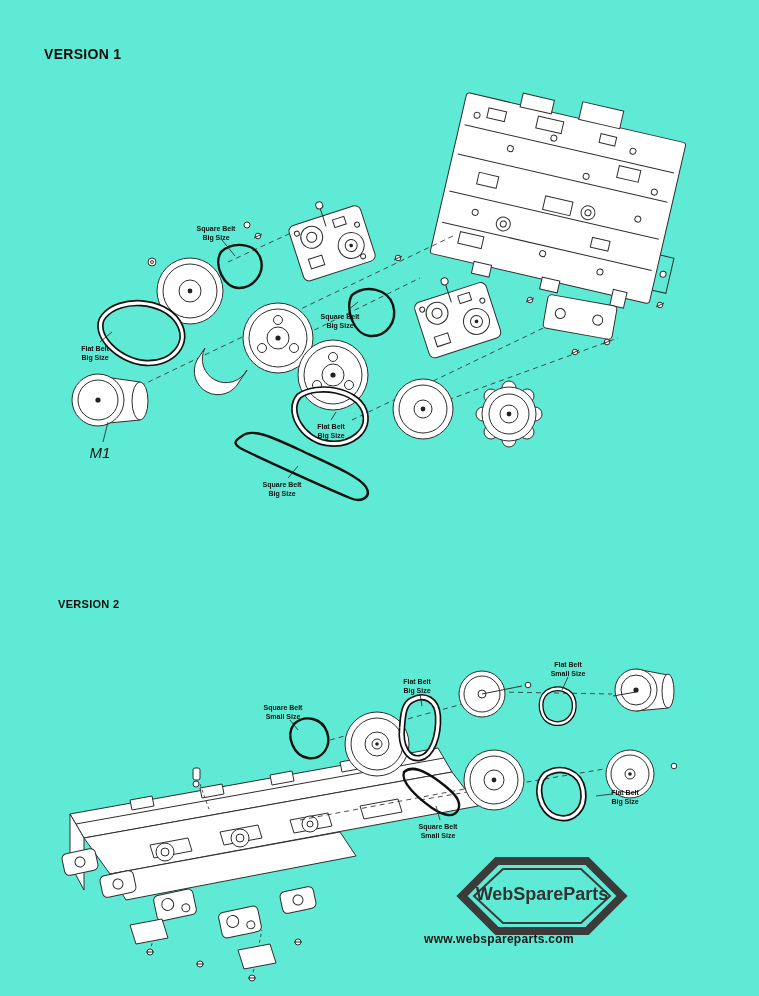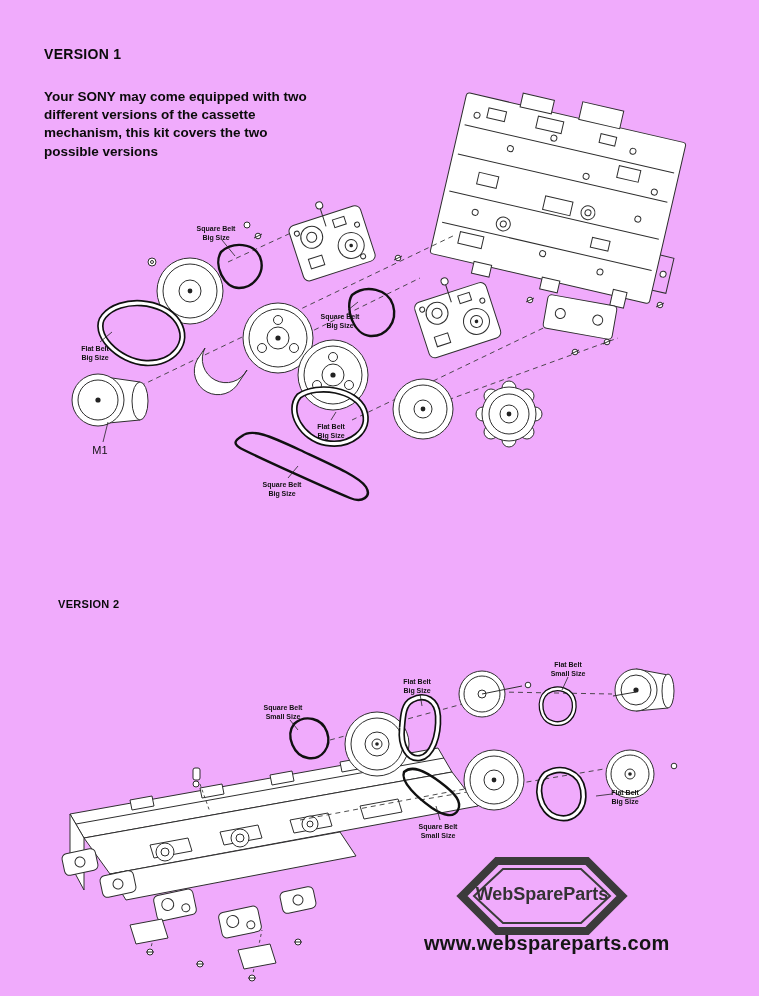--- a/index.html
+++ b/index.html
@@ -1,43 +1,43 @@
 <!DOCTYPE html>
 <html><head>
 <meta charset="utf-8">
 <style>
   html,body{margin:0;padding:0;background:#fff;}
-  .canvas{position:relative;width:759px;height:996px;background:#f0abfc;overflow:hidden;
+  .canvas{position:relative;width:759px;height:996px;background:#5eead4;overflow:hidden;
           font-family:"Liberation Sans",sans-serif;color:#111;}
   .heading{position:absolute;font-weight:700;font-size:14px;letter-spacing:.3px;color:#0b0b0b;}
   #v1-title{left:44px;top:46px;}
   #v2-title{left:58px;top:598px;font-size:11px;}
   .desc{position:absolute;left:44px;top:88px;width:278px;font-weight:700;font-size:13.5px;
         line-height:1.35;color:#0b0b0b;}
   .part-label{position:absolute;font-size:7px;font-weight:700;text-align:center;
               white-space:pre-line;line-height:1.3;color:#111;transform:translate(-50%,0);}
-  .m1-label{position:absolute;font-size:11px;font-weight:400;
+  .m1-label{position:absolute;font-size:15px;font-style:italic;font-weight:400;
             transform:translate(-50%,0);}
   svg.diagram{position:absolute;left:0;top:0;}
   .ln{stroke:#2e2e2e;fill:none;stroke-width:1;}
   .fw{fill:#fff;stroke:#2e2e2e;stroke-width:1;}
   .belt-sq{fill:none;stroke:#101010;stroke-width:2.4;stroke-linejoin:round;}
   .band-o{fill:none;stroke:#101010;stroke-width:6.5;}
   .band-i{fill:none;stroke:#fff;stroke-width:3.2;}
   .band-os{fill:none;stroke:#101010;stroke-width:5;}
   .band-is{fill:none;stroke:#fff;stroke-width:2.4;}
   .dash{stroke:#3a3a3a;stroke-width:.9;fill:none;stroke-dasharray:5 4;}
   .dash2{stroke:#3a3a3a;stroke-width:.9;fill:none;stroke-dasharray:3 3;}
   .leader{stroke:#222;stroke-width:.8;}
   .dot{fill:#222;stroke:none;}
   .hexa{stroke:#3b3b3b;fill:none;}
   .brand-text{position:absolute;left:452px;top:884px;width:180px;text-align:center;
               font-weight:700;font-size:18px;color:#333;}
   .site-url{position:absolute;left:424px;top:932px;width:240px;
-            font-weight:700;font-size:20px;color:#151515;letter-spacing:.3px;}
+            font-weight:700;font-size:12px;color:#151515;letter-spacing:.3px;}
 </style>
 </head>
 <body>
 
 <div class="canvas">
 
   <svg class="diagram" width="759" height="996" viewBox="0 0 759 996">
 
     <g transform="rotate(13 555 200)">
       <rect class="fw" x="445" y="115" width="225" height="165" rx="3"></rect>
@@ -340,21 +340,20 @@
     </g>
 
     <g>
       <polygon class="hexa" stroke-width="8" points="462,896 497,861 587,861 622,896 587,931 497,931"></polygon>
       <polygon class="hexa" stroke-width="2" points="474,896 503,869 581,869 610,896 581,923 503,923"></polygon>
     </g>
   </svg>
 
   <div class="heading" id="v1-title">VERSION 1</div>
 
-  <div class="desc">Your SONY may come equipped with two different versions of the cassette mechanism, this kit covers the two possible versions</div>
 
   <div class="part-label" style="left:216px;top:224px;">Square Belt
 Big Size</div>
   <div class="part-label" style="left:95px;top:344px;">Flat Belt
 Big Size</div>
   <div class="part-label" style="left:340px;top:312px;">Square Belt
 Big Size</div>
   <div class="part-label" style="left:331px;top:422px;">Flat Belt
 Big Size</div>
   <div class="part-label" style="left:282px;top:480px;">Square Belt

